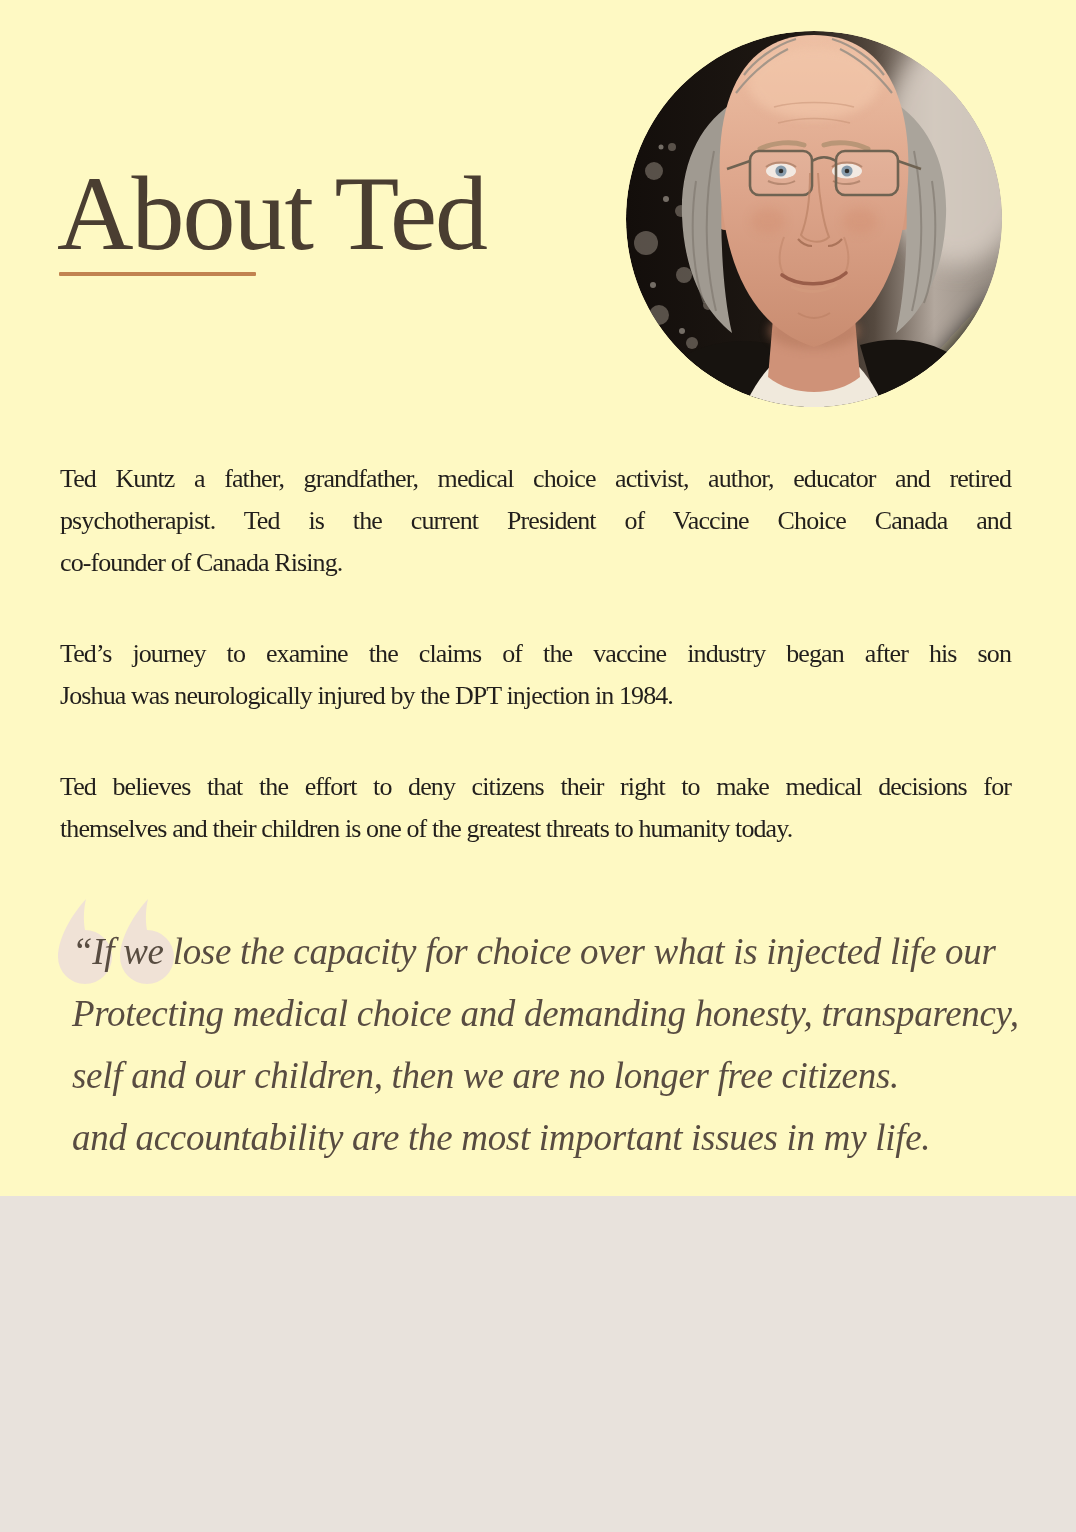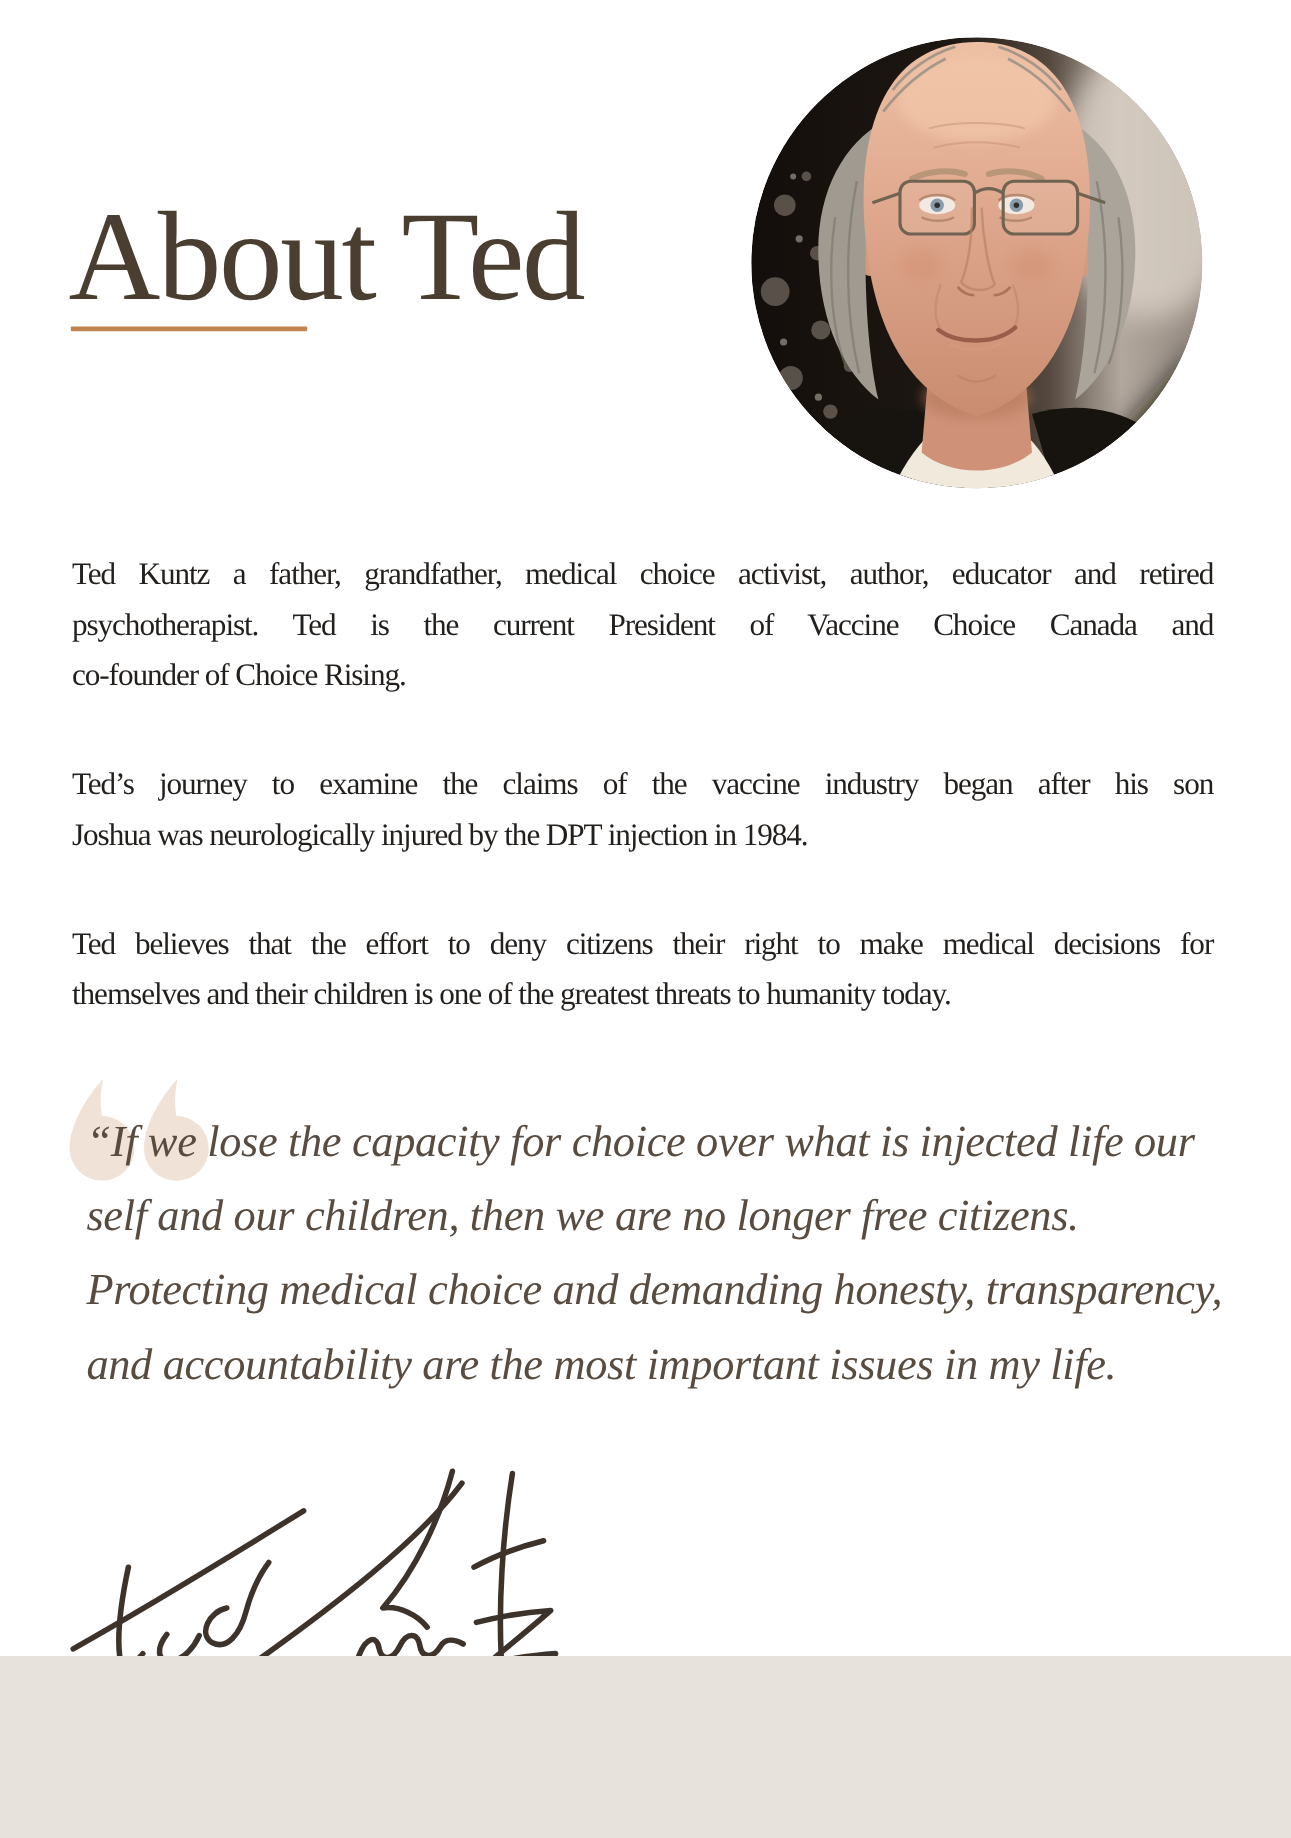--- a/index.html
+++ b/index.html
@@ -1,20 +1,20 @@
 <!DOCTYPE html>
 <html><head>
 <meta charset="utf-8">
 <style>
   html,body{margin:0;padding:0;background:#e8e2dc;}
   .page{
     position:relative;
-    width:1076px;height:1380px;
+    width:1076px;height:1196px;
     margin:0 auto;
-    background:#ffffff;
+    background:#fef9c3;
     overflow:hidden;
     font-family:"Liberation Serif", serif;
   }
   
   .title{
     position:absolute;left:57px;top:161px;
     font-size:106px;line-height:106px;font-weight:400;
     letter-spacing:-2px;white-space:nowrap;
     color:#4a3e31;margin:0;
   }
@@ -196,21 +196,21 @@
 
         <path d="M172,282 q16,10 32,0" stroke="#b87c60" stroke-width="2" fill="none" opacity="0.5"></path>
       </g>
     </svg>
   </div>
 
   <div class="copy">
     <div class="para">
       <div class="line">Ted Kuntz a father, grandfather, medical choice activist, author, educator and retired</div>
       <div class="line">psychotherapist. Ted is the current President of Vaccine Choice Canada and</div>
-      <div class="line">co-founder of Choice Rising.</div>
+      <div class="line">co-founder of Canada Rising.</div>
     </div>
     <div class="para">
       <div class="line">Ted’s journey to examine the claims of the vaccine industry began after his son</div>
       <div class="line">Joshua was neurologically injured by the DPT injection in 1984.</div>
     </div>
     <div class="para">
       <div class="line">Ted believes that the effort to deny citizens their right to make medical decisions for</div>
       <div class="line">themselves and their children is one of the greatest threats to humanity today.</div>
     </div>
   </div>
@@ -219,22 +219,22 @@
     <svg width="122" height="88" viewBox="0 0 122 88">
       <g fill="#f0e2d6">
         <path d="M30,0 C12,20 2,42 2,58 a27,27 0 1 0 27,-27 C27,20 28,9 30,0 Z"></path>
         <path d="M92,0 C74,20 64,42 64,58 a27,27 0 1 0 27,-27 C89,20 90,9 92,0 Z"></path>
       </g>
     </svg>
   </div>
 
   <div class="quote">
     <div class="qline">“If we lose the capacity for choice over what is injected life our</div>
+    <div class="qline">Protecting medical choice and demanding honesty, transparency,</div>
     <div class="qline">self and our children, then we are no longer free citizens.</div>
-    <div class="qline">Protecting medical choice and demanding honesty, transparency,</div>
     <div class="qline">and accountability are the most important issues in my life.</div>
   </div>
 
   <div class="signature">
     <svg width="412" height="196" viewBox="0 0 412 196">
       <g fill="none" stroke="#3e332a" stroke-width="4.6" stroke-linecap="round" stroke-linejoin="round">
 
         <path d="M6,152 C70,116 140,73 198,37"></path>
 
         <path d="M52,84 C46,112 42,140 45,160 C47,169 56,166 64,156"></path>

